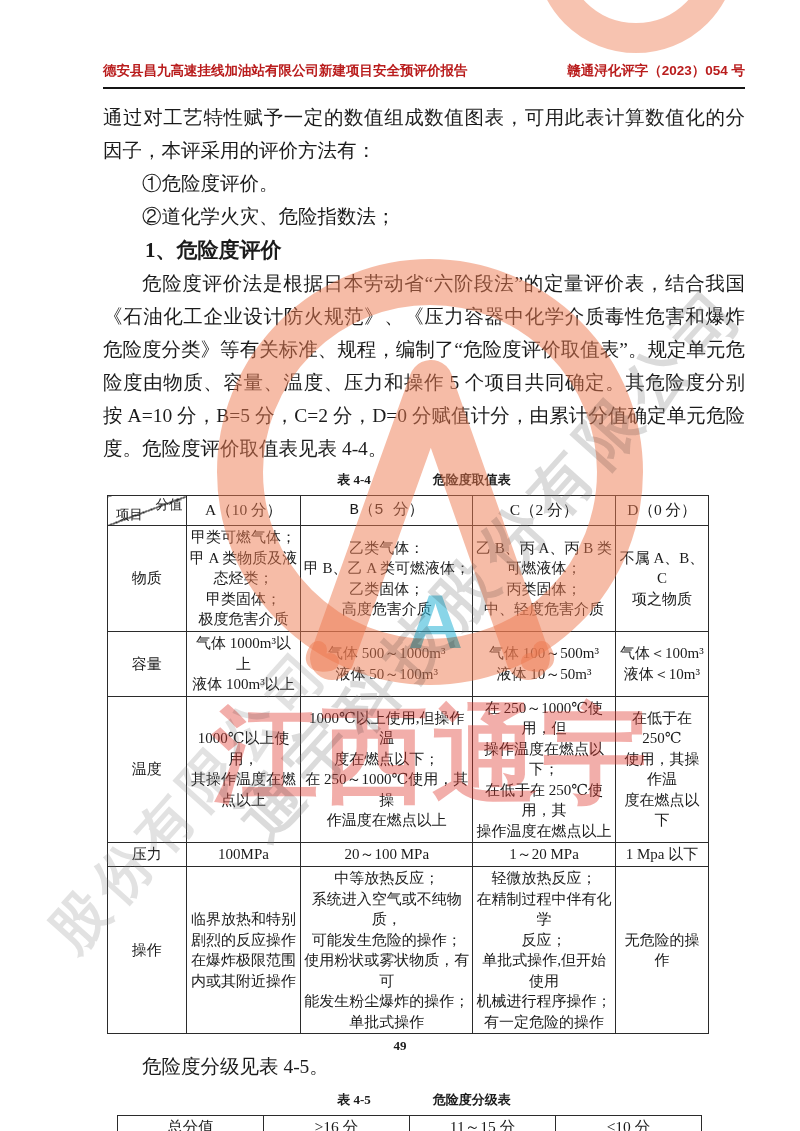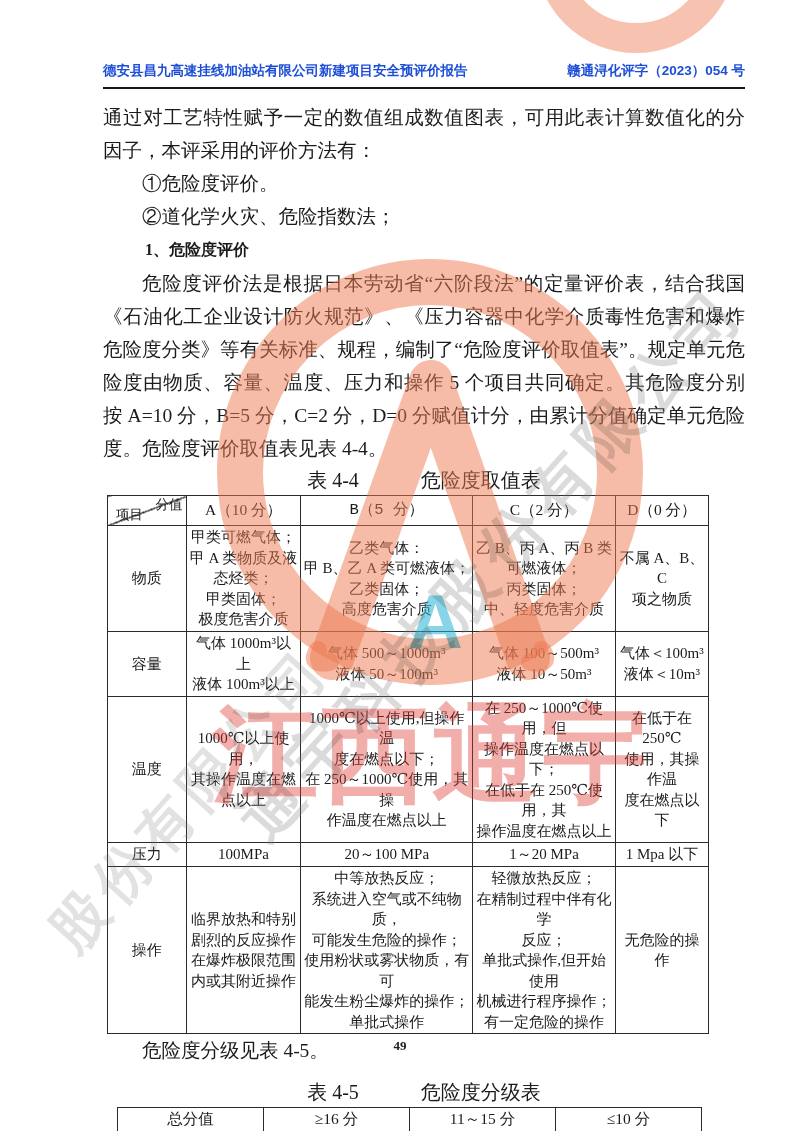--- a/index.html
+++ b/index.html
@@ -8,34 +8,34 @@
     position:relative; width:800px; height:1131px; background:#ffffff;
     margin:0 auto; overflow:hidden;
     font-family:"Liberation Serif","DejaVu Serif",serif; color:#1b1b1b;
   }
   .content { position:absolute; left:103px; right:55px; top:0; z-index:1; }
 
   .doc-header {
     margin-top:62px; padding-bottom:7px; border-bottom:2px solid #151515;
     display:flex; justify-content:space-between; align-items:flex-end;
     font-family:"Liberation Sans","DejaVu Sans",sans-serif;
-    font-size:13.5px; font-weight:bold; color:#1d4ed8;
+    font-size:13.5px; font-weight:bold; color:#b91c1c;
   }
 
   .bodytext { margin-top:12px; }
   p.body { font-size:19.5px; line-height:33px; text-align:justify; }
   p.item { padding-left:39px; }
-  .heading { font-size:16px; font-weight:bold; padding-left:42px; line-height:34px; }
+  .heading { font-size:21px; font-weight:bold; padding-left:42px; line-height:34px; }
   p.indent2 { text-indent:39px; }
 
   .tbl-caption {
     display:flex; justify-content:center; gap:62px;
-    font-size:20px; font-weight:normal; line-height:26px; margin-top:2px;
-  }
-  .tbl-caption.c45 { margin-top:12px; }
+    font-size:13px; font-weight:bold; line-height:26px; margin-top:2px;
+  }
+  .tbl-caption.c45 { margin-top:4px; }
 
   table { border-collapse:collapse; table-layout:fixed;padding-left:36px; }
   td { border:1px solid #2b2b2b; text-align:center; vertical-align:middle;
        font-size:15px; line-height:20.5px; padding:1px 2px; white-space:pre-line; }
 
   .t44 { width:602px; margin-left:4px; margin-top:2px; }
   .t44 .c0{width:76px;} .t44 .c1{width:111px;} .t44 .c2{width:166px;font-family:Liberation Mono, monospace;}
   .t44 .c3{width:138px;margin-left:32px;} .t44 .c4{width:90px;}
   .r-h  td{height:30px; font-size:15.5px;}
   .r-wz td{height:106px;}
@@ -45,21 +45,21 @@
   .r-cz td{height:125px;}
   td.diag {
     position:relative; white-space:normal;
     background:linear-gradient(to bottom right,
       transparent calc(50% - 0.7px), #2b2b2b calc(50% - 0.7px),
       #2b2b2b calc(50% + 0.7px), transparent calc(50% + 0.7px));
   }
   .diag-top   { position:absolute; top:-1px; right:3px; font-size:13.5px; }
   .diag-bot   { position:absolute; bottom:0; left:8px; font-size:13.5px; }
 
-  .p-grading { margin-top:0; }
+  .p-grading { margin-top:16px; }
 
   .t45 { width:585px; margin-left:14px; margin-top:2px; }
   .t45 td { height:24px; font-size:15.5px; }
   .t45 .c0,.t45 .c1,.t45 .c2,.t45 .c3 { width:25%; }
 
   .page-number {
     position:absolute; left:0; right:0; top:1038px; text-align:center;
     font-size:13px; font-weight:bold; z-index:1;
   }
 

